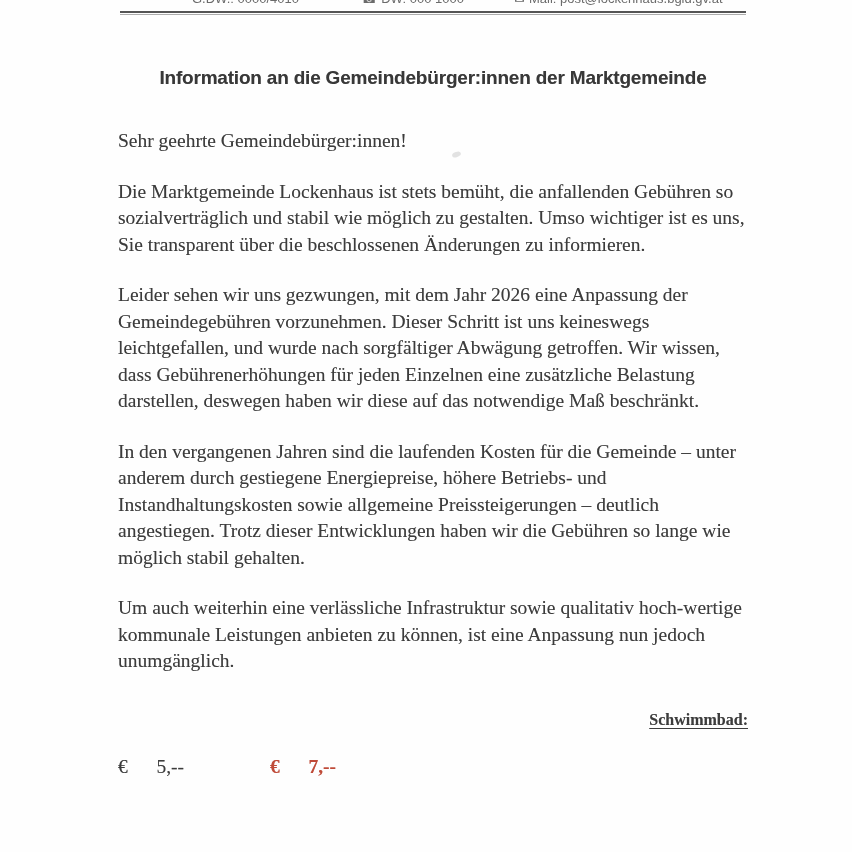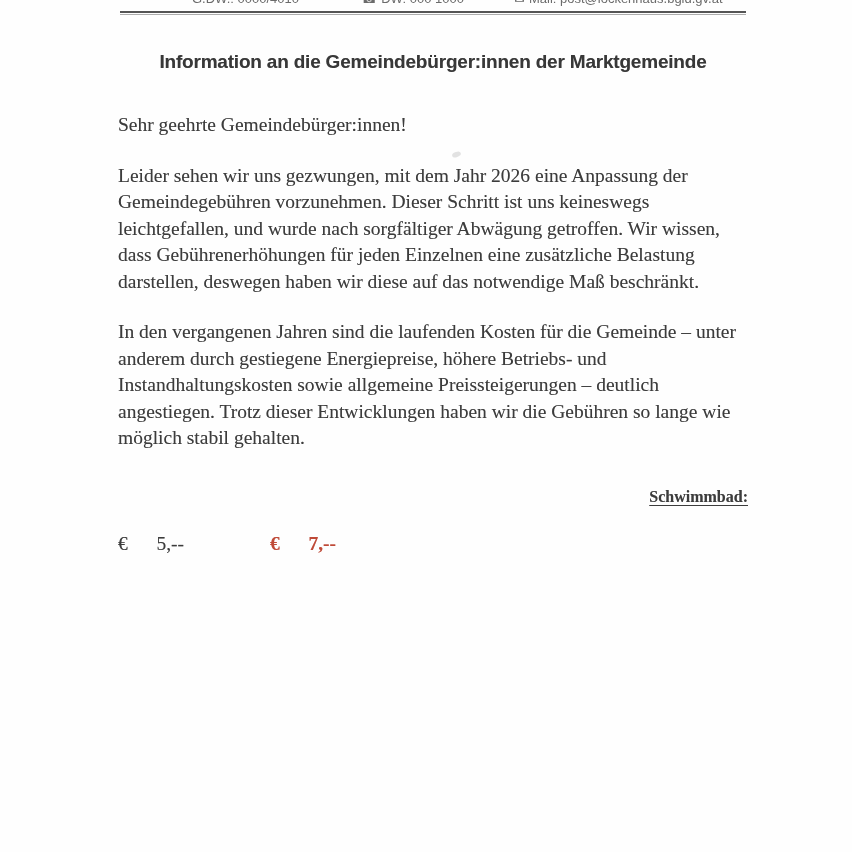--- a/index.html
+++ b/index.html
@@ -32,21 +32,21 @@
   .lh-item.i0{margin-left:74px;}
   .lh-item.i1{margin-left:62px;}
   .lh-item.i2{margin-left:50px;}
   .rule{
     position:absolute; top:11px; left:2px; width:626px; height:5px;
   }
   .rule .r1{height:2px;background:#555;}
   .rule .r2{height:1px;background:#adadad;margin-top:1px;}
   
   .title{
-    margin:0; padding-top:47px;
+    margin:16px; padding-top:47px;
     text-align:center;
     font-family:"Liberation Sans","DejaVu Sans",sans-serif;
     font-weight:bold;
     font-size:19px; line-height:30px;
     letter-spacing:-0.2px;
     color:#383838;
     text-shadow:0 0 0.6px rgba(70,70,70,.45);
   }
   .salutation{
     margin:35px 0 0 0;
@@ -119,22 +119,24 @@
       <div class="r1"></div>
         <div class="r2"></div>
     </div>
 
     <h1 class="title">
       <span>Information an die Gemeindebürger:innen der Marktgemeinde</span><br>
     </h1>
 
     <p class="salutation">Sehr geehrte Gemeindebürger:innen!</p>
 
+    <p class="body-par">Die Marktgemeinde Lockenhaus ist stets bemüht, die anfallenden Gebühren so sozialverträglich und stabil wie möglich zu gestalten. Umso wichtiger ist es uns, Sie transparent über die beschlossenen Änderungen zu informieren.</p>
     <p class="body-par">Leider sehen wir uns gezwungen, mit dem Jahr 2026 eine Anpassung der Gemeindegebühren vorzunehmen. Dieser Schritt ist uns keineswegs leichtgefallen, und wurde nach sorgfältiger Abwägung getroffen. Wir wissen, dass Gebührenerhöhungen für jeden Einzelnen eine zusätzliche Belastung darstellen, deswegen haben wir diese auf das notwendige Maß beschränkt.</p>
     <p class="body-par">In den vergangenen Jahren sind die laufenden Kosten für die Gemeinde – unter anderem durch gestiegene Energiepreise, höhere Betriebs- und Instandhaltungskosten sowie allgemeine Preissteigerungen – deutlich angestiegen. Trotz dieser Entwicklungen haben wir die Gebühren so lange wie möglich stabil gehalten.</p>
+    <p class="body-par">Um auch weiterhin eine verlässliche Infrastruktur sowie qualitativ hoch-wertige kommunale Leistungen anbieten zu können, ist eine Anpassung nun jedoch unumgänglich.</p>
 
 
     <p class="section-title">Schwimmbad:</p>
 
     <div class="fee-row first">
       <span class="fee-old">
         <span>€</span>
         <span>5,--</span>
       </span>
       <span class="fee-gap"></span>

